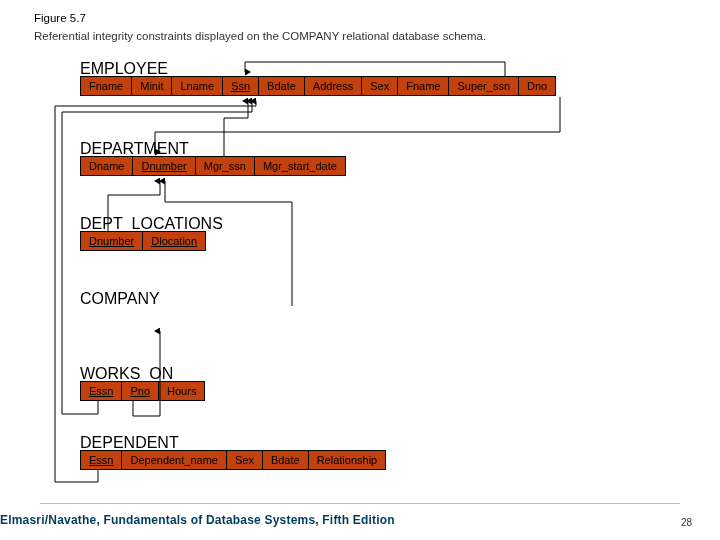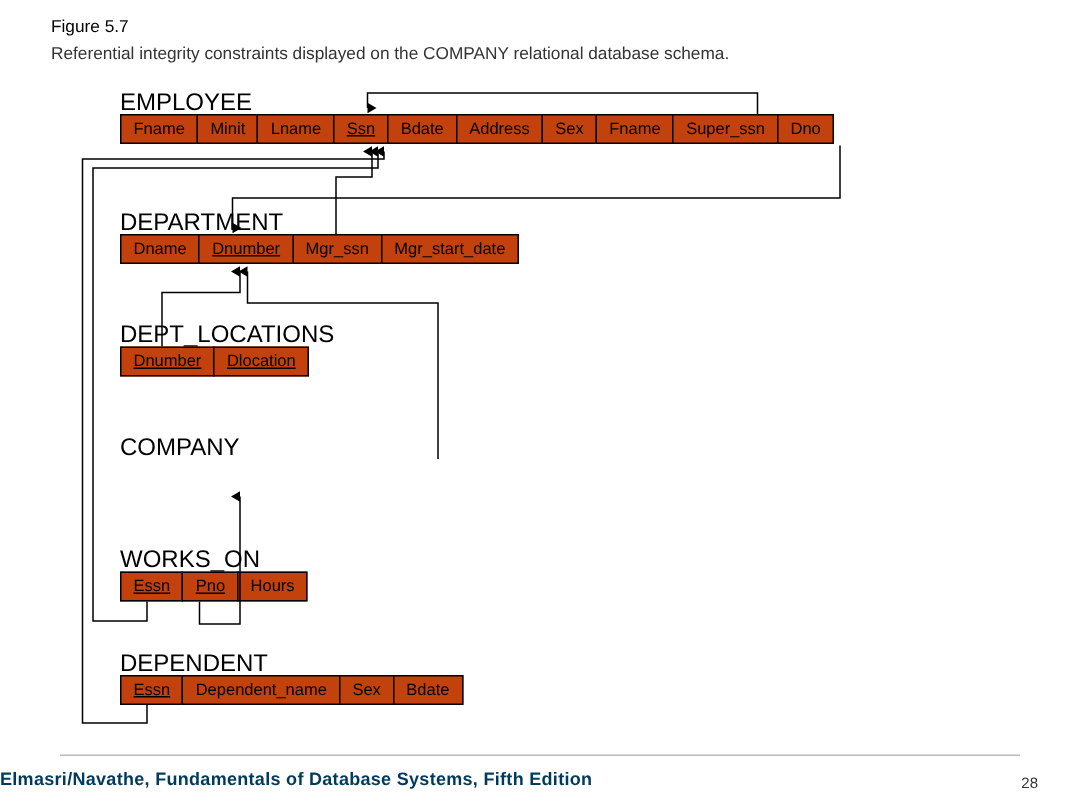--- a/index.html
+++ b/index.html
@@ -59,20 +59,21 @@
     <div class="cell key">Pno</div>
     <div class="cell">Hours</div>
   </div>
 
   <div class="table-label" style="left:80px;top:434px">DEPENDENT</div>
   <div class="table-row" style="left:80px;top:450px">
     <div class="cell key">Essn</div>
     <div class="cell">Dependent_name</div>
     <div class="cell">Sex</div>
     <div class="cell">Bdate</div>
+    <div class="cell">Relationship</div>
   </div>
 
   <svg class="arrows">
     <defs>
       <marker id="ah" markerWidth="7" markerHeight="7" refX="3.5" refY="6" orient="auto">
         <path d="M0,6 L3.5,0 L7,6 Z" fill="#000"></path>
       </marker>
     </defs>
     <g stroke="#000" stroke-width="1" fill="none">
 

